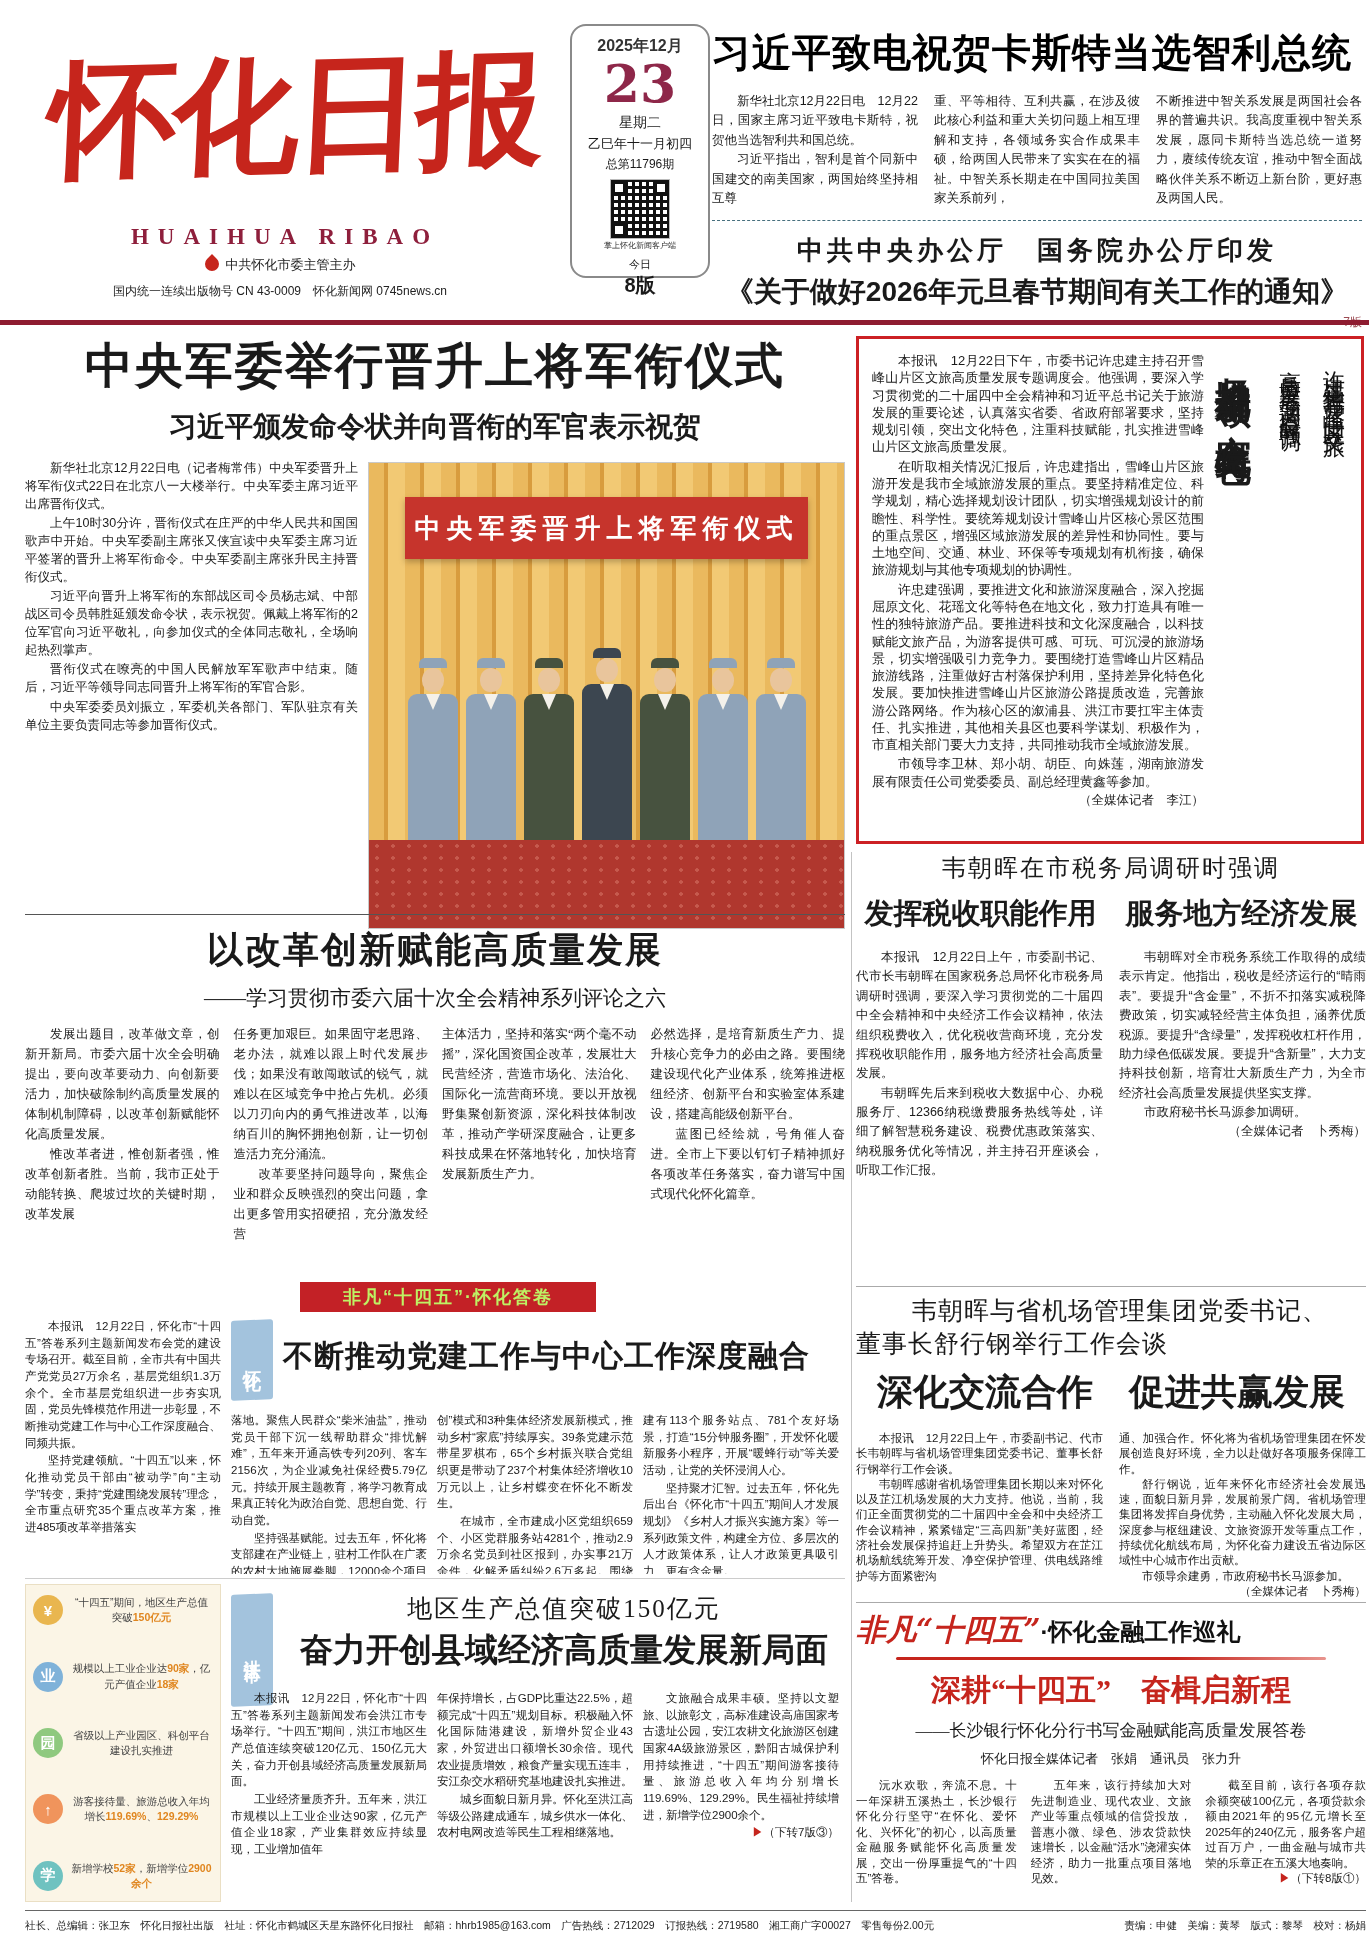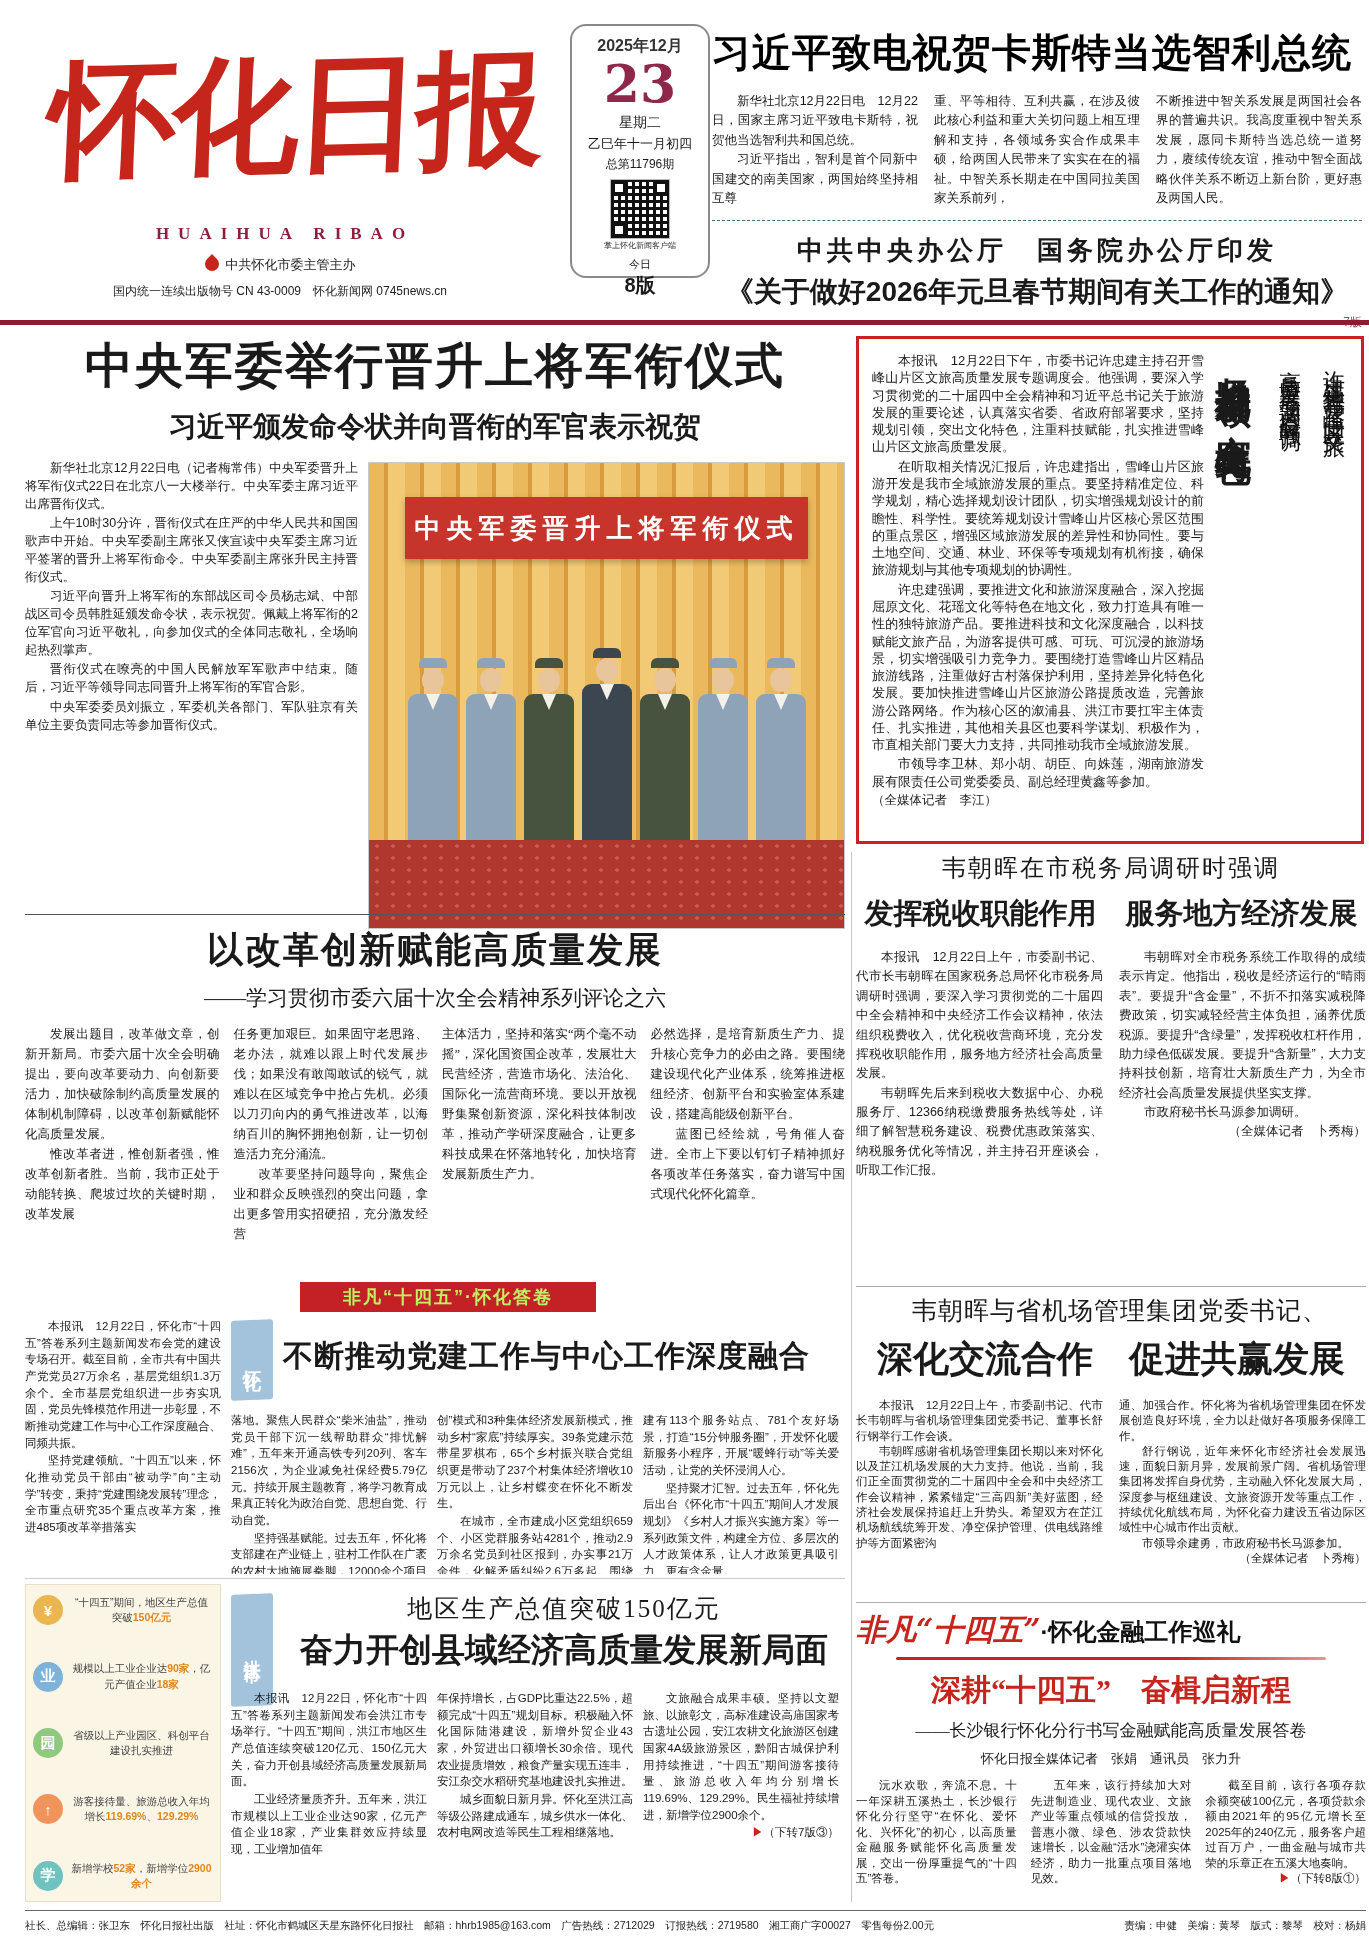--- a/index.html
+++ b/index.html
@@ -9,21 +9,21 @@
   .v { writing-mode:vertical-rl; }
   p { text-indent:2em; }
   p.noindent { text-indent:0; }
   .jtext { text-align:justify; }
 
   
   .logo { left:28px; top:10px; width:534px; height:212px; display:flex; align-items:center; justify-content:center;
           font-family:"DejaVu Serif",serif; font-weight:900; font-size:126px; letter-spacing:-4px; color:#c6251c;
           transform:skewX(-4deg) rotate(-1.5deg); white-space:nowrap; }
   .pinyin { left:100px; top:224px; width:370px; text-align:center; font-family:"Liberation Serif",serif;
-            font-weight:bold; font-size:17px; letter-spacing:9px; color:#8e1f3c; }
+            font-weight:bold; font-size:23px; letter-spacing:9px; color:#8e1f3c; }
   .orgline { left:40px; top:256px; width:480px; text-align:center; font-size:13px; color:#222; }
   .pub-logo { display:inline-block; width:14px; height:14px; background:#c6251c; border-radius:50% 0 50% 50%;
               transform:rotate(-45deg); margin-right:7px; vertical-align:-2px; }
   .issnline { left:20px; top:283px; width:520px; text-align:center; font-size:12px; color:#222; }
 
   .datebox { left:570px; top:24px; width:140px; height:254px; border:2px solid #8a8a8a; border-radius:16px;
              text-align:center; padding-top:10px; background:#fff; }
   .db-month { font-size:16px; font-weight:bold; color:#333; }
   .db-day { font-family:"DejaVu Serif",serif; font-size:52px; font-weight:bold; color:#8e2749; line-height:1.05; }
   .db-week { font-size:14px; margin-top:2px; }
@@ -92,21 +92,21 @@
   .com-cols { display:flex; gap:14px; margin-top:12px; height:216px; overflow:hidden; }
   .com-cols .col { flex:1; font-family:"Liberation Serif",serif; font-size:12.5px; line-height:1.6; }
 
   
   .vsep { left:851px; top:852px; width:1px; height:1050px; background:#c3c3c3; }
 
   .xzjbox { left:856px; top:336px; width:508px; height:508px; border:3px solid #cc2024; background:#fff; }
   .xzj-body { position:absolute; left:13px; top:13px; width:332px; height:478px; overflow:hidden;
               font-size:13px; line-height:1.33; }
   .xzj-body p { margin-bottom:2px; }
-  .xzj-credit { text-indent:0; font-size:12.5px; }
+  .xzj-credit { text-align:right; text-indent:0; font-size:12.5px; }
   .xzj-big { position:absolute; right:104px; top:10px; height:486px; font-weight:900; font-size:36px;
              letter-spacing:3px; }
   .xzj-k { position:absolute; top:14px; height:480px; font-family:"Liberation Serif",serif; font-size:22px;
            letter-spacing:5px; color:#111; }
   .xzj-k2 { right:56px; } .xzj-k1 { right:12px; }
 
   .tax { left:856px; top:852px; width:510px; }
   .kicker-c { text-align:center; font-family:"Liberation Serif",serif; font-size:24px; letter-spacing:2px; }
   .tax-h1 { text-align:center; font-weight:900; font-size:29px; margin-top:10px; white-space:nowrap; }
   .twocol { display:flex; gap:16px; margin-top:14px; overflow:hidden; }
@@ -335,20 +335,21 @@
         <p>市政府秘书长马源参加调研。</p>
         <p class="credit">（全媒体记者　卜秀梅）</p>
       </div>
     </div>
   </div>
 
   <div class="abs divider-r" style="left:856px; top:1286px;"></div>
 
   <div class="abs airport">
     <div class="ap-k1">韦朝晖与省机场管理集团党委书记、</div>
+    <div class="ap-k2">董事长舒行钢举行工作会谈</div>
     <div class="ap-h1">深化交流合作　促进共赢发展</div>
     <div class="twocol">
       <div class="col jtext">
         <p>本报讯　12月22日上午，市委副书记、代市长韦朝晖与省机场管理集团党委书记、董事长舒行钢举行工作会谈。</p>
         <p>韦朝晖感谢省机场管理集团长期以来对怀化以及芷江机场发展的大力支持。他说，当前，我们正全面贯彻党的二十届四中全会和中央经济工作会议精神，紧紧锚定“三高四新”美好蓝图，经济社会发展保持追赶上升势头。希望双方在芷江机场航线统筹开发、净空保护管理、供电线路维护等方面紧密沟</p>
       </div>
       <div class="col jtext">
         <p class="noindent">通、加强合作。怀化将为省机场管理集团在怀发展创造良好环境，全力以赴做好各项服务保障工作。</p>
         <p>舒行钢说，近年来怀化市经济社会发展迅速，面貌日新月异，发展前景广阔。省机场管理集团将发挥自身优势，主动融入怀化发展大局，深度参与枢纽建设、文旅资源开发等重点工作，持续优化航线布局，为怀化奋力建设五省边际区域性中心城市作出贡献。</p>
         <p>市领导余建勇，市政府秘书长马源参加。</p>

